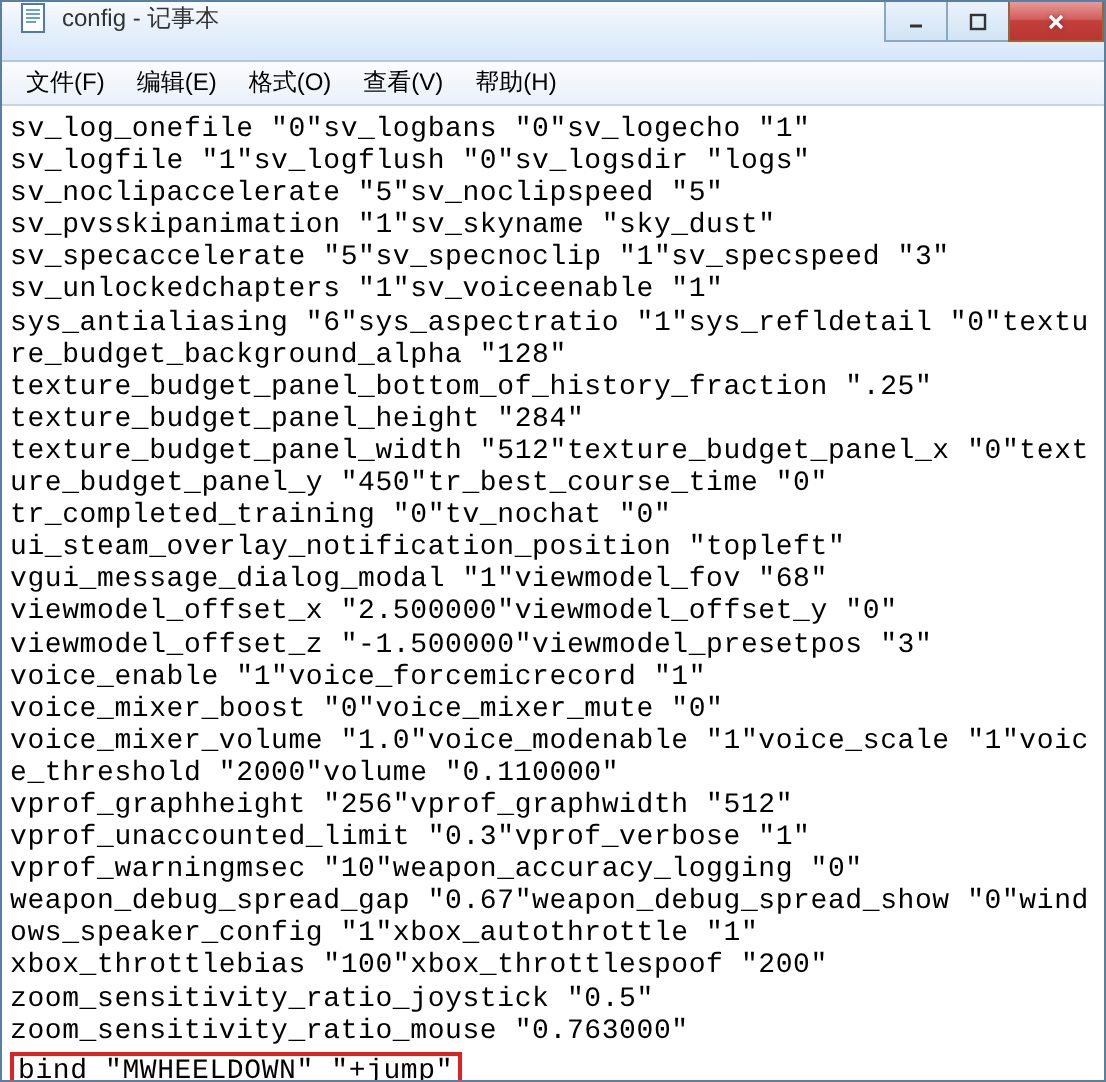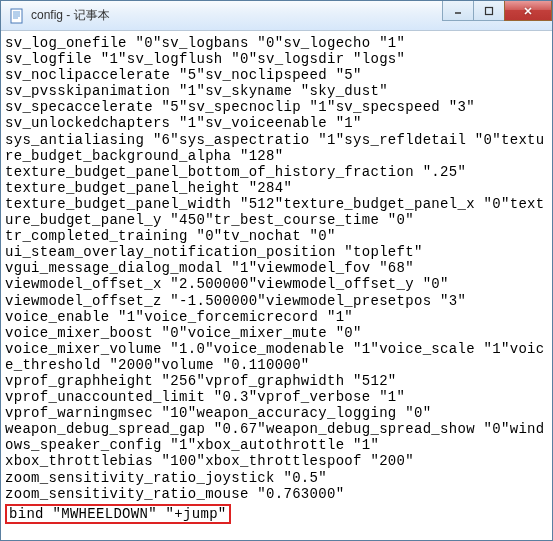--- a/index.html
+++ b/index.html
@@ -1,20 +1,20 @@
 <!DOCTYPE html>
 <html><head>
 <meta charset="utf-8">
 <style>
   * { margin: 0; padding: 0; box-sizing: border-box; }
   body { font-family: "Microsoft YaHei", "SimSun", sans-serif; background: #fff; width: 553px; height: 541px; overflow: hidden; }
   
   .window { width: 553px; height: 541px; display: flex; flex-direction: column; border: 1px solid #5a7fa0; }
   
-  .titlebar { height: 30px; background: linear-gradient(to bottom, #f8fbfe 0%, #e8f1fb 40%, #d6e7fa 100%); display: flex; align-items: center; padding: 0 0 0 8px; border-bottom: 1px solid #b8c8d8; }
+  .titlebar { height: 30px; background: linear-gradient(to bottom, #f8fbfe 0%, #e8f1fb 40%, #d6e7fa 100%); display: flex; align-items: flex-start; padding: 0 0 0 8px; border-bottom: 1px solid #b8c8d8; }
   .titlebar .icon { width: 16px; height: 16px; margin-right: 6px; }
   .titlebar .title { font-size: 12px; color: #333; flex: 1; }
   .titlebar .controls { display: flex; height: 100%; align-items: flex-start; }
   .titlebar .wbtn { width: 32px; height: 20px; display: flex; align-items: center; justify-content: center; border: 1px solid #8aa8c0; border-top: none; margin-left: -1px; background: linear-gradient(to bottom, #eaf3fb, #d2e4f5); font-size: 10px; }
   .titlebar .wbtn.close { width: 48px; background: linear-gradient(to bottom, #e89a99, #d15f5c 45%, #c23f3b 50%, #b93632 100%); color: #fff; border-color: #963; border-top-right-radius: 0; }
   .titlebar .wbtn.close svg { filter: drop-shadow(0 0 1px rgba(0,0,0,0.3)); }
   
   .menubar { height: 22px; background: linear-gradient(to bottom, #fafcfe, #eaf1f9); border-bottom: 1px solid #c8d4e0; display: flex; align-items: center; padding: 0 4px; font-size: 12px; }
   .menubar .mitem { padding: 2px 8px; cursor: default; }
   
@@ -56,20 +56,27 @@
           </svg>
       </div>
       <div class="wbtn close">
         <svg width="12" height="10" viewBox="0 0 12 10">
             <path d="M3 2 L9 8 M9 2 L3 8" stroke="#fff" stroke-width="1.6"></path>
           </svg>
       </div>
     </div>
   </div>
 
+  <div class="menubar">
+    <span class="mitem">文件(F)</span>
+    <span class="mitem">编辑(E)</span>
+    <span class="mitem">格式(O)</span>
+    <span class="mitem">查看(V)</span>
+    <span class="mitem">帮助(H)</span>
+  </div>
 
   <div class="content">
     <div class="txt">sv_log_onefile "0"sv_logbans "0"sv_logecho "1"
 sv_logfile "1"sv_logflush "0"sv_logsdir "logs"
 sv_noclipaccelerate "5"sv_noclipspeed "5"
 sv_pvsskipanimation "1"sv_skyname "sky_dust"
 sv_specaccelerate "5"sv_specnoclip "1"sv_specspeed "3"
 sv_unlockedchapters "1"sv_voiceenable "1"
 sys_antialiasing "6"sys_aspectratio "1"sys_refldetail "0"texture_budget_background_alpha "128"
 texture_budget_panel_bottom_of_history_fraction ".25"

